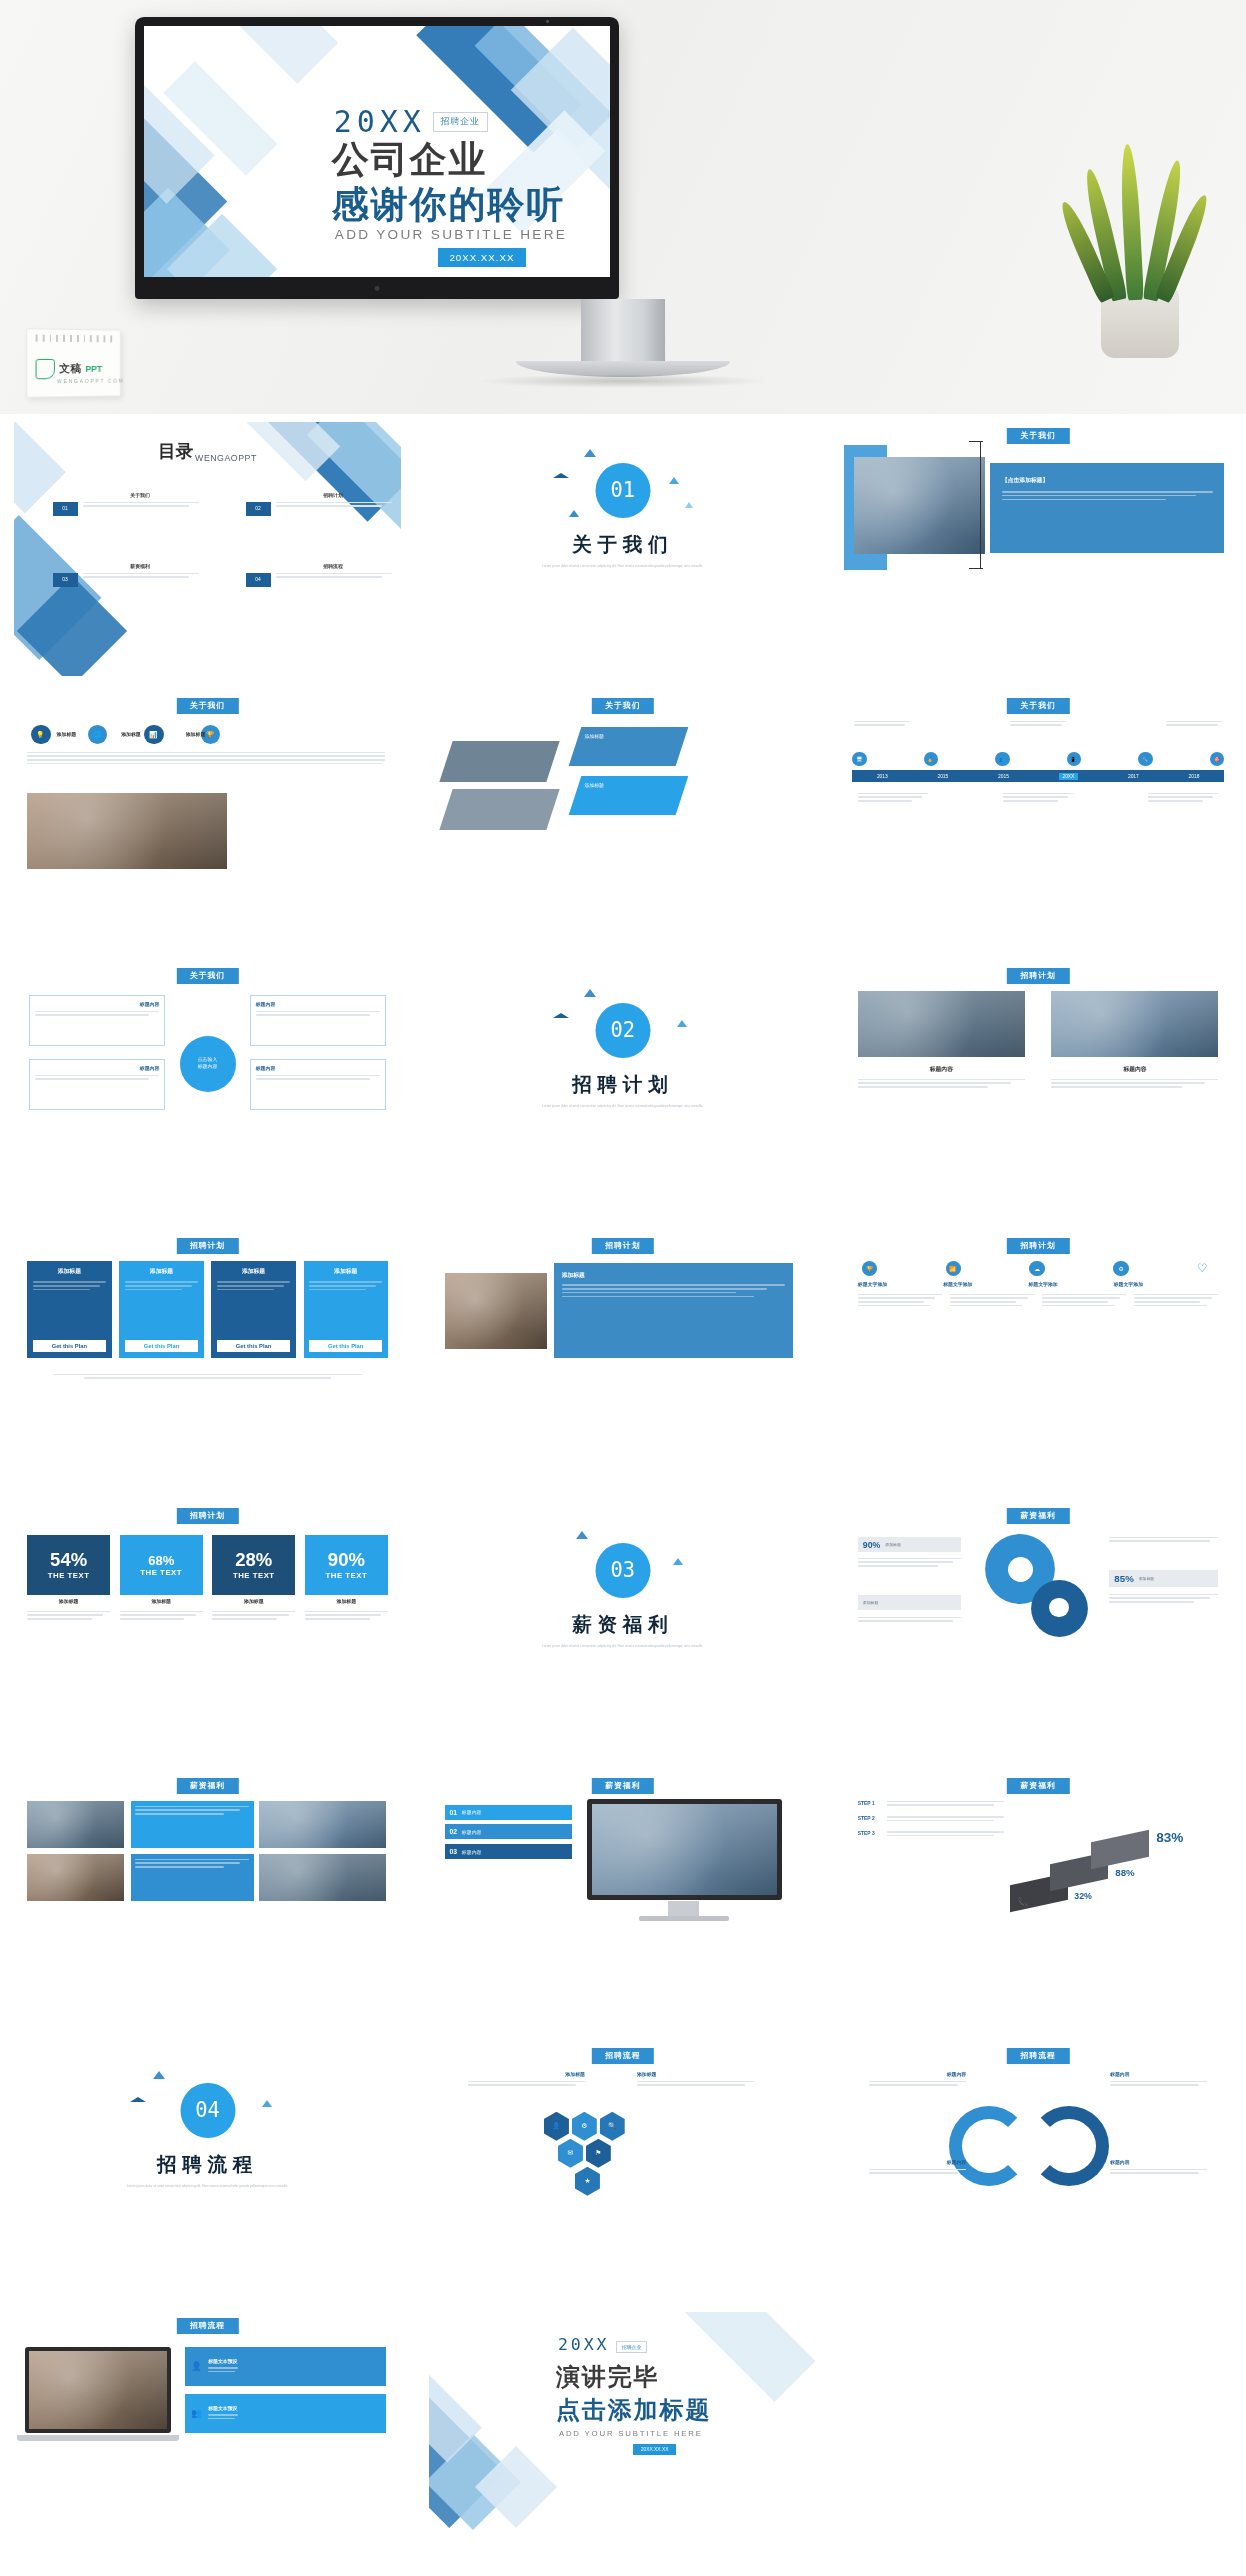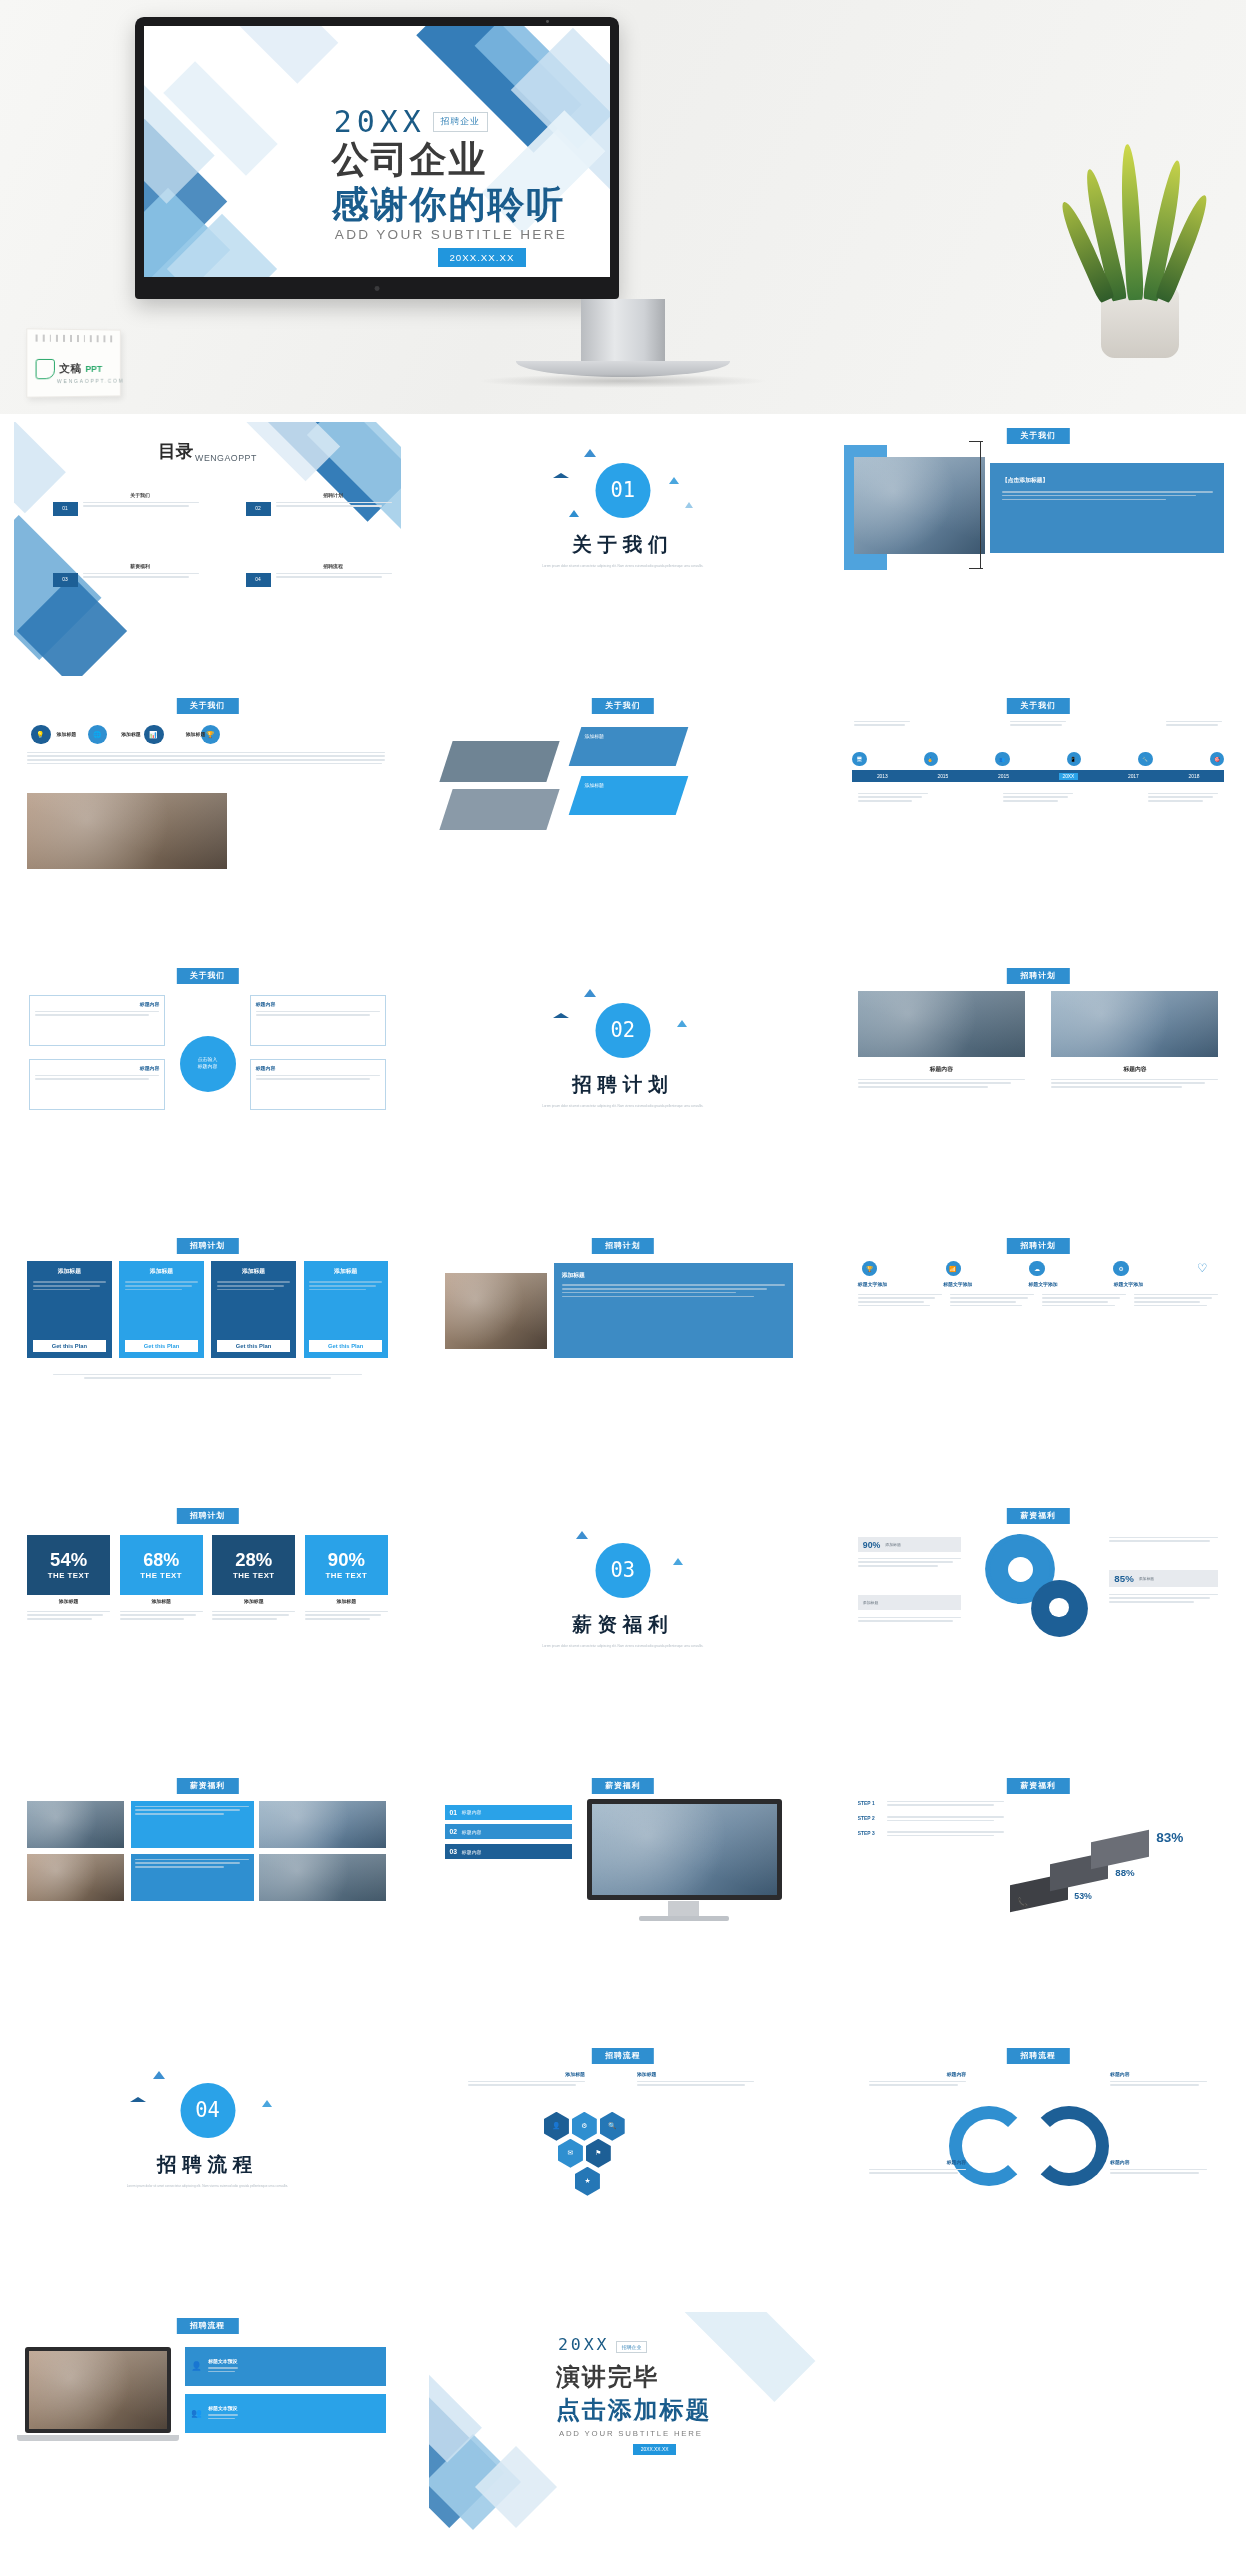--- a/index.html
+++ b/index.html
@@ -528,21 +528,21 @@
 
   <div class="cell">
       <div class="sl">
     <div class="badge">招聘计划</div>
     <div style="position:absolute;left:13.6px;top:33px;right:13.6px;display:flex;gap:9.7px">
       <div style="flex:1;height:60px;background:#1d4f78;display:flex;flex-direction:column;align-items:center;justify-content:center">
         <span style="color:#fff;font-size:18.5px;font-weight:bold">54%</span>
         <span style="color:#fff;font-size:7.8px;font-weight:bold;letter-spacing:0.5px">THE TEXT</span>
       </div>
       <div style="flex:1;height:60px;background:#2aa2e8;display:flex;flex-direction:column;align-items:center;justify-content:center">
-        <span style="color:#fff;font-size:18px;font-weight:bold">68%</span>
+        <span style="color:#fff;font-size:13px;font-weight:bold">68%</span>
         <span style="color:#fff;font-size:7.8px;font-weight:bold;letter-spacing:0.5px">THE TEXT</span>
       </div>
       <div style="flex:1;height:60px;background:#1d4f78;display:flex;flex-direction:column;align-items:center;justify-content:center">
         <span style="color:#fff;font-size:18.5px;font-weight:bold">28%</span>
         <span style="color:#fff;font-size:7.8px;font-weight:bold;letter-spacing:0.5px">THE TEXT</span>
       </div>
       <div style="flex:1;height:60px;background:#2aa2e8;display:flex;flex-direction:column;align-items:center;justify-content:center">
         <span style="color:#fff;font-size:18.5px;font-weight:bold">90%</span>
         <span style="color:#fff;font-size:7.8px;font-weight:bold;letter-spacing:0.5px">THE TEXT</span>
       </div>
@@ -702,21 +702,21 @@
         <span class="tiny5" style="color:#1d5f96;font-weight:bold;width:25px">STEP 3</span>
         <div class="fake-lines" style="flex:1">
               <span></span>
               <span></span>
             </div>
       </div>
     </div>
     <div style="position:absolute;left:166px;top:107px;width:58px;height:27px;background:#3e4045;transform:skewY(-12deg)"></div>
     <div style="position:absolute;left:206px;top:86px;width:58px;height:27px;background:#54575e;transform:skewY(-12deg)"></div>
     <div style="position:absolute;left:247px;top:64px;width:58px;height:27px;background:#6b6e76;transform:skewY(-12deg)"></div>
-    <div style="position:absolute;left:230px;top:119px;font-size:8.8px;font-weight:bold;color:#1d5f96">53%</div>
+    <div style="position:absolute;left:230px;top:119px;font-size:8.8px;font-weight:bold;color:#1d5f96">32%</div>
     <div style="position:absolute;left:271px;top:95px;font-size:9.7px;font-weight:bold;color:#1d5f96">88%</div>
     <div style="position:absolute;left:312px;top:58px;font-size:13.6px;font-weight:bold;color:#1d5f96">83%</div>
     <div style="position:absolute;left:173px;top:125px;font-size:8.8px;color:#2f8fd0">📞</div>
   </div>
     </div>
 
   <div class="cell">
       <div class="sl">
     <div class="circ" style="position:absolute;left:50%;top:41px;transform:translateX(-50%);width:55px;height:55px;background:#2aa2e8">
       <span class="sec-num" style="font-size:20.4px;color:#fff">04</span>

